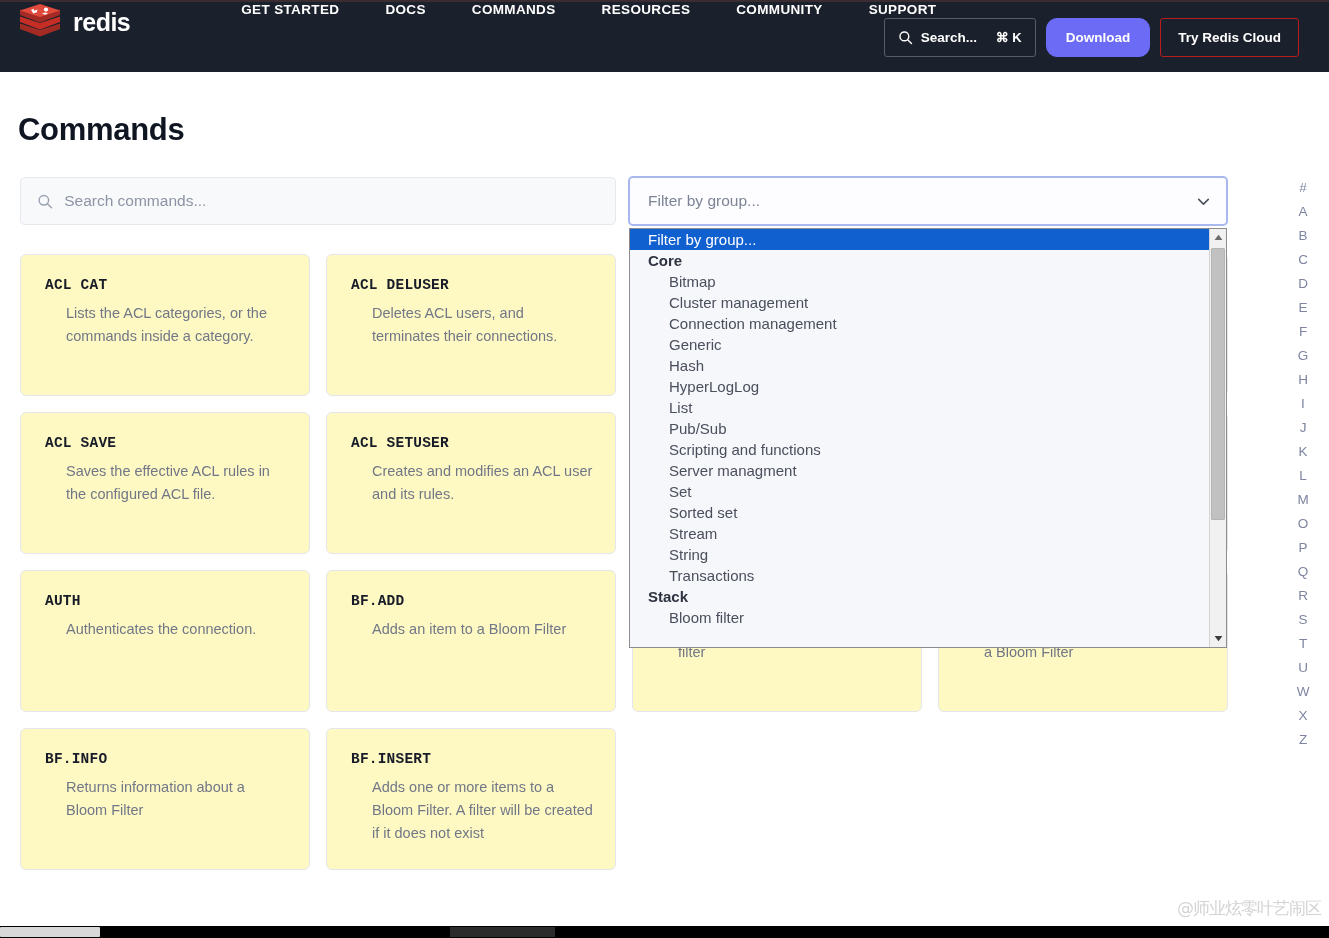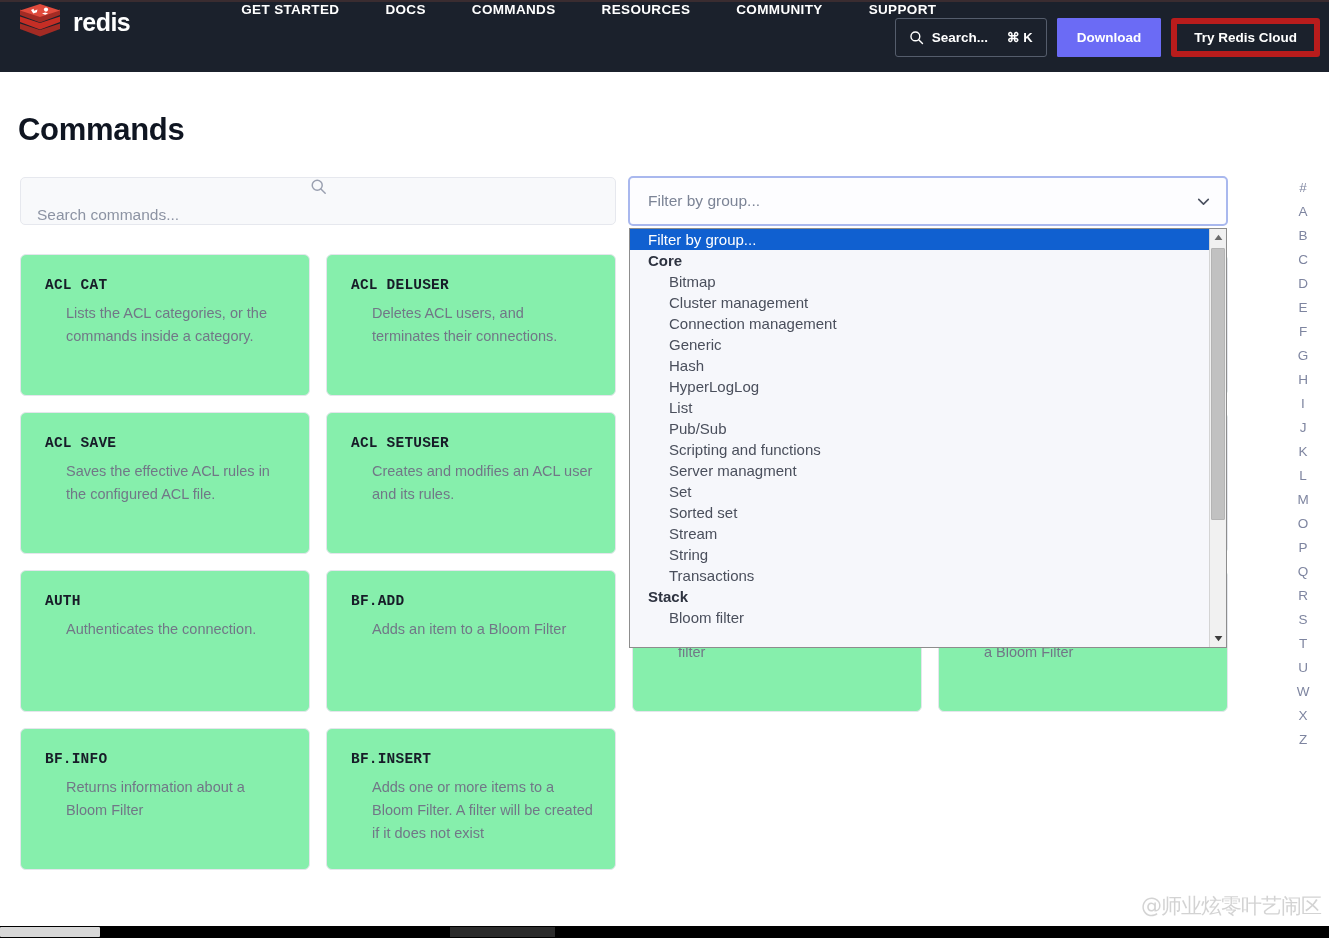--- a/index.html
+++ b/index.html
@@ -27,63 +27,62 @@
   }
 
   .main-nav { display: flex; align-items: center; margin-left: 88px; gap: 0; }
   .nav-item {
     color: #ffffff; font-size: 13.5px; font-weight: 700;
     letter-spacing: 0.35px; padding: 0 23px; cursor: pointer;
     white-space: nowrap; text-decoration: none;
   }
 
   .header-right {
-    position: absolute; right: 9px; top: 16px;
+    position: absolute; right: 30px; top: 16px;
     display: flex; align-items: center; gap: 10px;
   }
   .search-pill {
     width: 152px; height: 39px;
     border: 1px solid #555d6c; border-radius: 3px;
     display: flex; align-items: center; gap: 8px;
     padding: 0 13px; cursor: pointer; background: transparent;
   }
   .search-pill .mag { flex: none; }
   .search-pill .sp-label {
     color: #ffffff; font-size: 13.5px; font-weight: 700; flex: 1;
   }
   .search-pill .sp-kbd {
     color: #ffffff; font-size: 13px; font-weight: 700; white-space: nowrap;
   }
   .btn-download {
     height: 39px; padding: 0 19px;
-    background: #6b6bf5; border: 1px solid #6b6bf5; border-radius: 1px;
+    background: #6b6bf5; border: 1px solid #6b6bf5; border-radius: 11px;
     color: #fff; font-size: 13.5px; font-weight: 700;
     display: flex; align-items: center; cursor: pointer;
   }
   .btn-cloud {
     height: 39px; padding: 0 17px;
-    background: transparent; border: 6px solid #b91c1c; border-radius: 3px;
+    background: transparent; border: 1px solid #b91c1c; border-radius: 3px;
     color: #fff; font-size: 13.5px; font-weight: 700;
     display: flex; align-items: center; cursor: pointer; white-space: nowrap;
   }
 
   
   .page-title {
     position: absolute; left: 18px; top: 112px;
     font-size: 31px; font-weight: 700; color: #0f1521;
     letter-spacing: -0.3px;
   }
 
   .search-commands {
     position: absolute; left: 20px; top: 177px;
     width: 596px; height: 48px;
     background: #f8f9fb; border: 1px solid #e6e8ee; border-radius: 5px;
     display: flex; align-items: center; gap: 11px; padding: 0 16px;
     cursor: text;
-    flex-direction: column;
   }
   .search-commands input {
     border: 0; outline: 0; background: transparent;
     font-family: "Liberation Sans", sans-serif;
     font-size: 15.5px; color: #3c4354; width: 100%;
   }
   .search-commands input::placeholder { color: #8c93a3; }
 
   
   .filter-box {
@@ -144,21 +143,21 @@
 
   
   .grid {
     position: absolute; left: 20px; top: 254px;
     width: 1210px;
     display: grid;
     grid-template-columns: repeat(4, 290px);
     column-gap: 16px; row-gap: 16px;
   }
   .cmd-card {
-    background: #86efac;
+    background: #fef9c3;
     border: 1px solid #e4e6ec; border-radius: 6px;
     padding: 22px 22px 20px 24px;
     height: 142px; overflow: hidden; cursor: pointer;
   }
   .cmd-name {
     font-family: "Liberation Mono", "DejaVu Sans Mono", monospace;
     font-size: 14.5px; font-weight: 700; color: #171c28;
     letter-spacing: 0.2px; margin-bottom: 9px;
   }
   .cmd-desc {
@@ -183,21 +182,21 @@
   }
   .h-thumb {
     position: absolute; left: 0; top: 1px;
     width: 100px; height: 10px; background: #d8d8d8; border-radius: 1px;
     cursor: grab;
   }
   .h-seg { position: absolute; top: 1px; height: 10px; background: #2b2b2b; }
 
   .watermark {
     position: absolute; right: 8px; bottom: 18px;
-    font-size: 21px; color: rgba(120,120,120,0.33);
+    font-size: 17px; color: rgba(120,120,120,0.33);
     font-family: "DejaVu Sans", sans-serif;
     white-space: nowrap; pointer-events: none; letter-spacing: -1px;
   }
 </style>
 </head>
 <body>
 
 <div class="site-header">
 
   <div class="brand">

